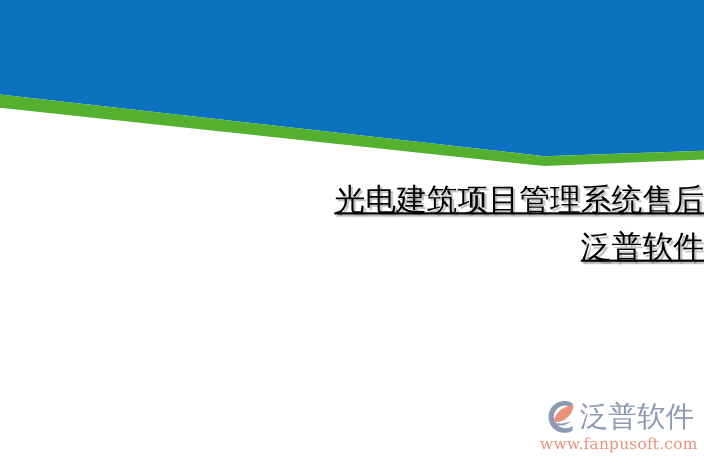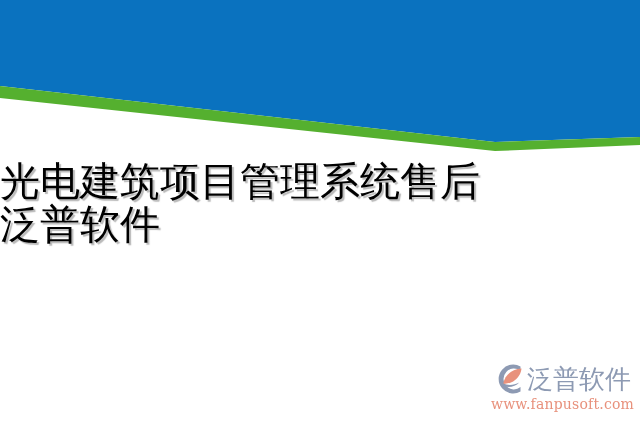--- a/index.html
+++ b/index.html
@@ -32,28 +32,29 @@
     height: 160px;
     display: block;
   }
 
   
   #title-block {
     position: absolute;
     left: 0;
     top: 160px;
     width: 640px;
-    text-align: left;
+    text-align: right;
     line-height: 43px;
-    font-size: 40px;
+    font-size: 28px;
     font-weight: normal;
     color: #000000;
     letter-spacing: 0px;
     text-shadow: 2px 2px 1px rgba(128,128,128,0.55);
     font-family: "DejaVu Serif", "Liberation Serif", serif;
+    text-decoration: underline;
   }
   .title-line {
     display: block;
     white-space: nowrap;
   }
 
   
   #logo {
     position: absolute;
     right: 8px;

